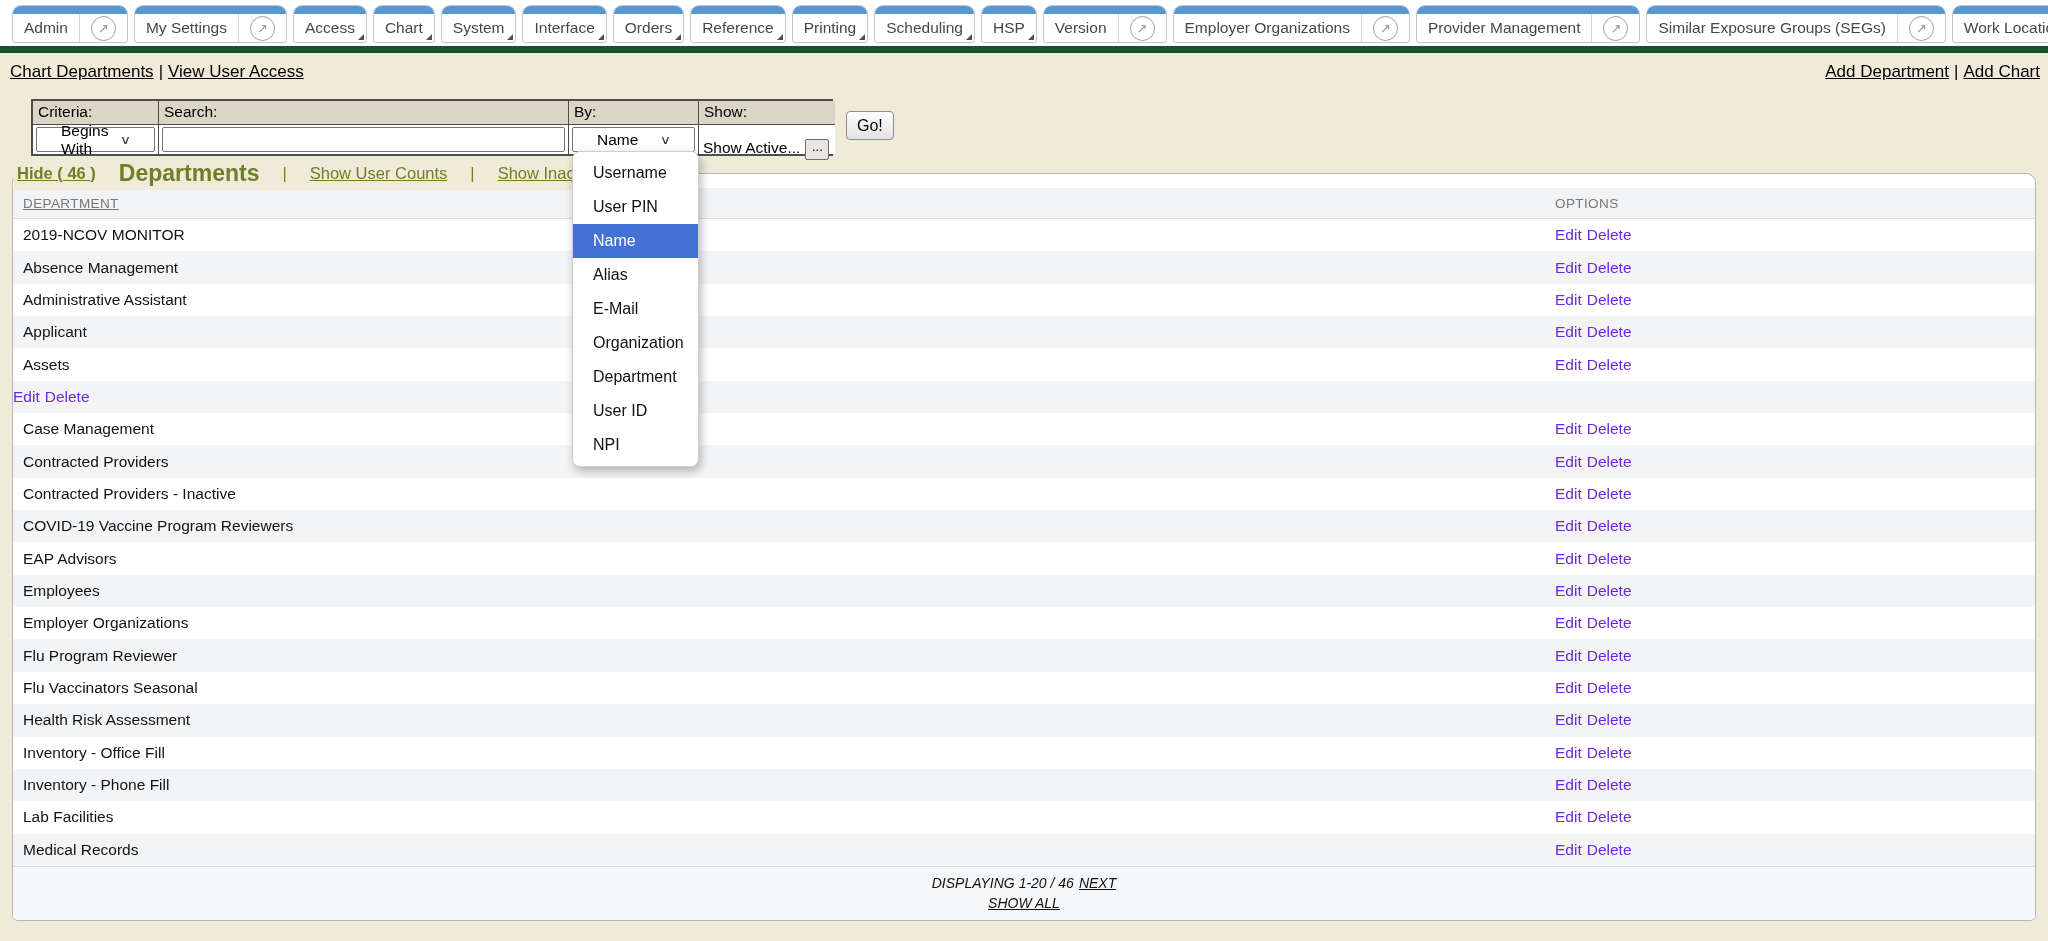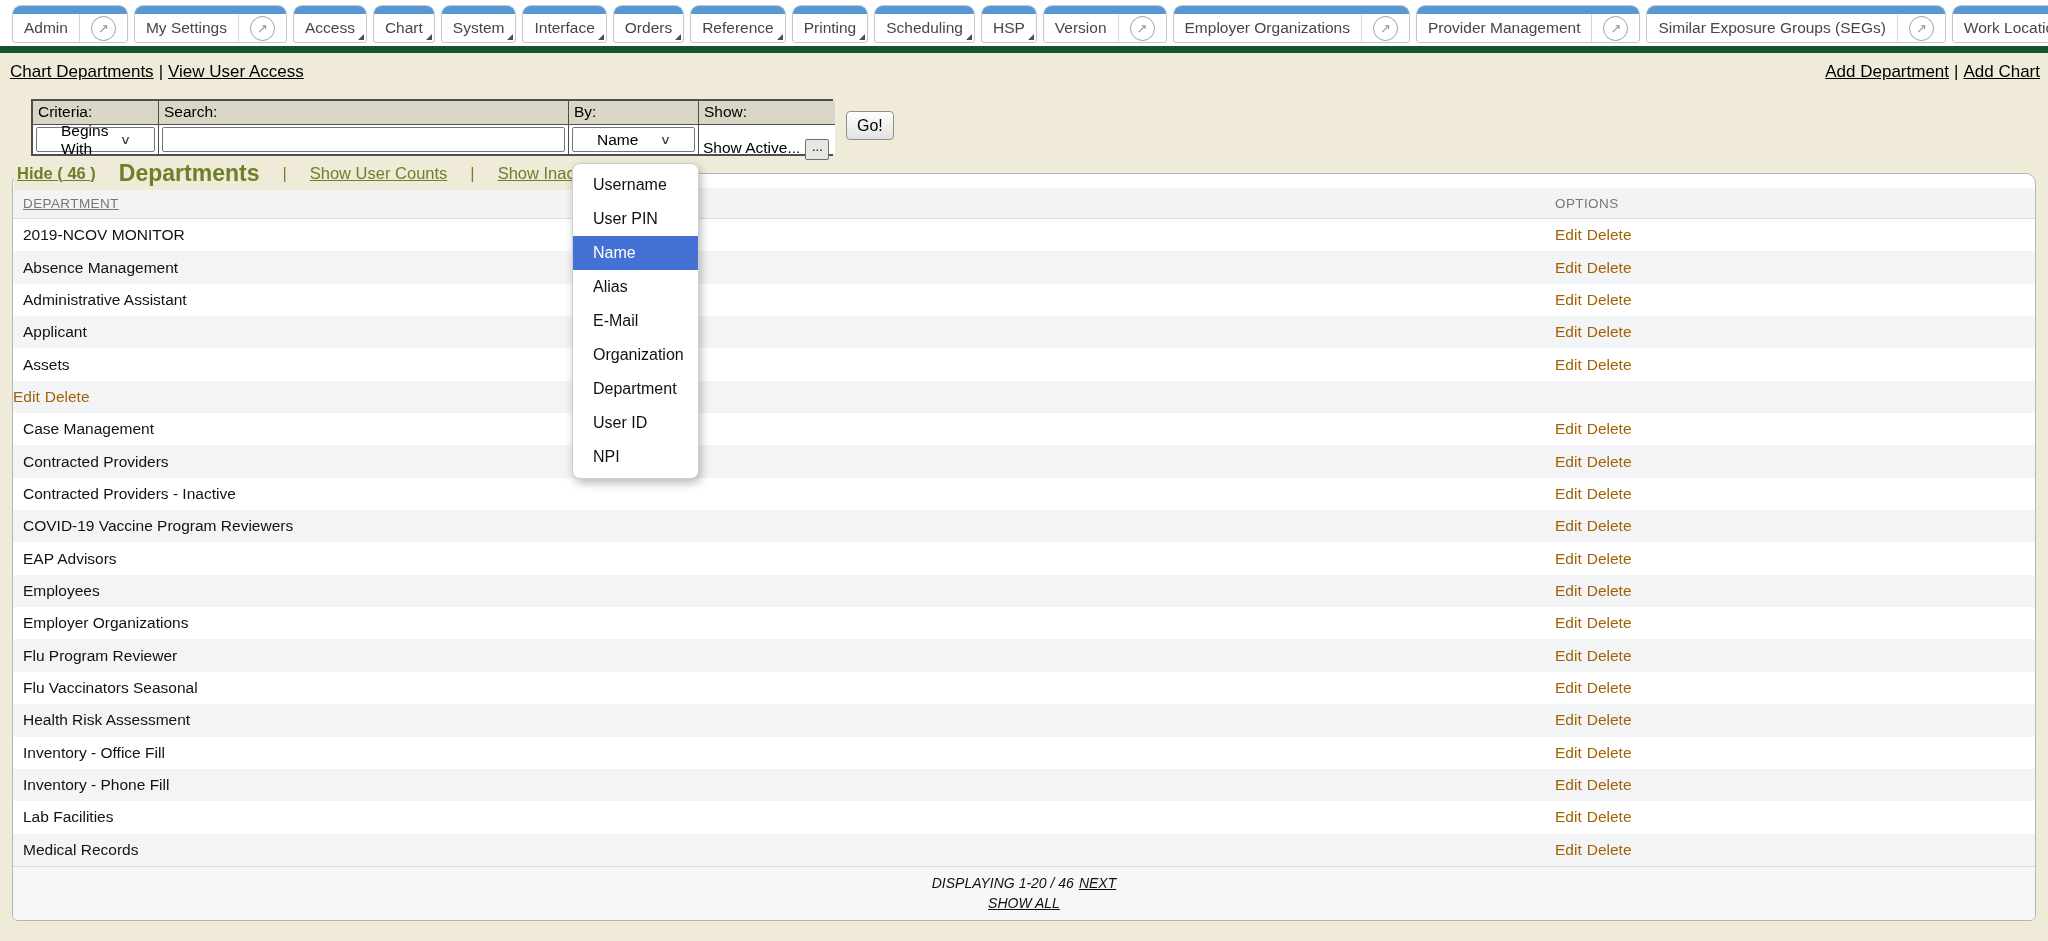--- a/index.html
+++ b/index.html
@@ -113,35 +113,35 @@
     font-size: 13.5px; color: #777; letter-spacing: 0.4px;
   }
   .thead .dep { padding-left: 10px; }
   .thead a { color: #777; text-decoration: underline; cursor: pointer; }
   .row {
     height: 32.35px; display: grid; grid-template-columns: 1fr 480px;
     align-items: center; font-size: 15.5px; color: #121212; background: #fff;
   }
   .row:nth-child(even) { background: #f3f4f6; }
   .row .dep { padding-left: 10px; }
-  .row .opt a { color: #a16207; text-decoration: none; cursor: pointer; }
+  .row .opt a { color: #6d28d9; text-decoration: none; cursor: pointer; }
   .row .opt a + a { margin-left: 5px; }
   .tfoot {
     height: 54px; background: #f6f7f8; border-top: 1px solid #dcdcdc;
     display: flex; flex-direction: column; align-items: center; justify-content: center;
     gap: 4px; font-size: 14px; color: #111; font-style: italic;
   }
   .tfoot a { color: #111; text-decoration: underline; cursor: pointer; }
   .tfoot .next { margin-left: 5px; }
 
   
   .dropdown {
     position: absolute; top: 151px; left: 572px; width: 127px; z-index: 10;
     background: #fff; border: 1px solid #cfcfcf; border-radius: 8px;
-    padding: 4px 0; box-shadow: 2px 4px 10px rgba(0,0,0,0.28); margin-top: 12px;
+    padding: 4px 0; box-shadow: 2px 4px 10px rgba(0,0,0,0.28);
   }
   .dd-item {
     height: 34px; line-height: 34px; padding: 0 8px 0 20px;
     font-size: 16px; color: #111; cursor: pointer; white-space: nowrap;
   }
   .dd-item.selected { background: #4472d4; color: #fff; }
 </style>
 </head>
 <body>
 

